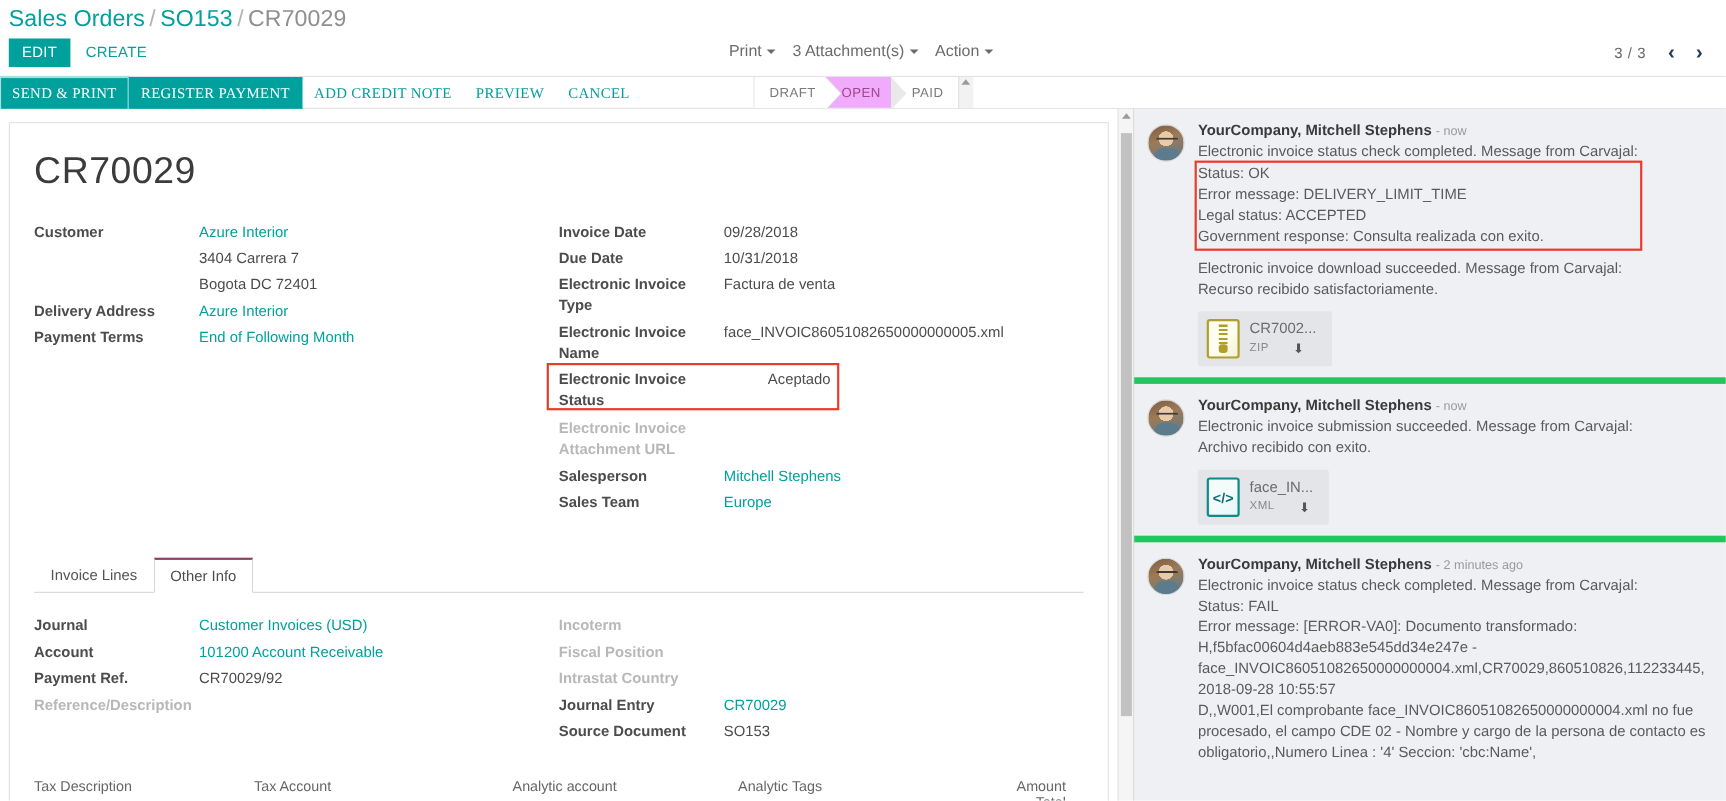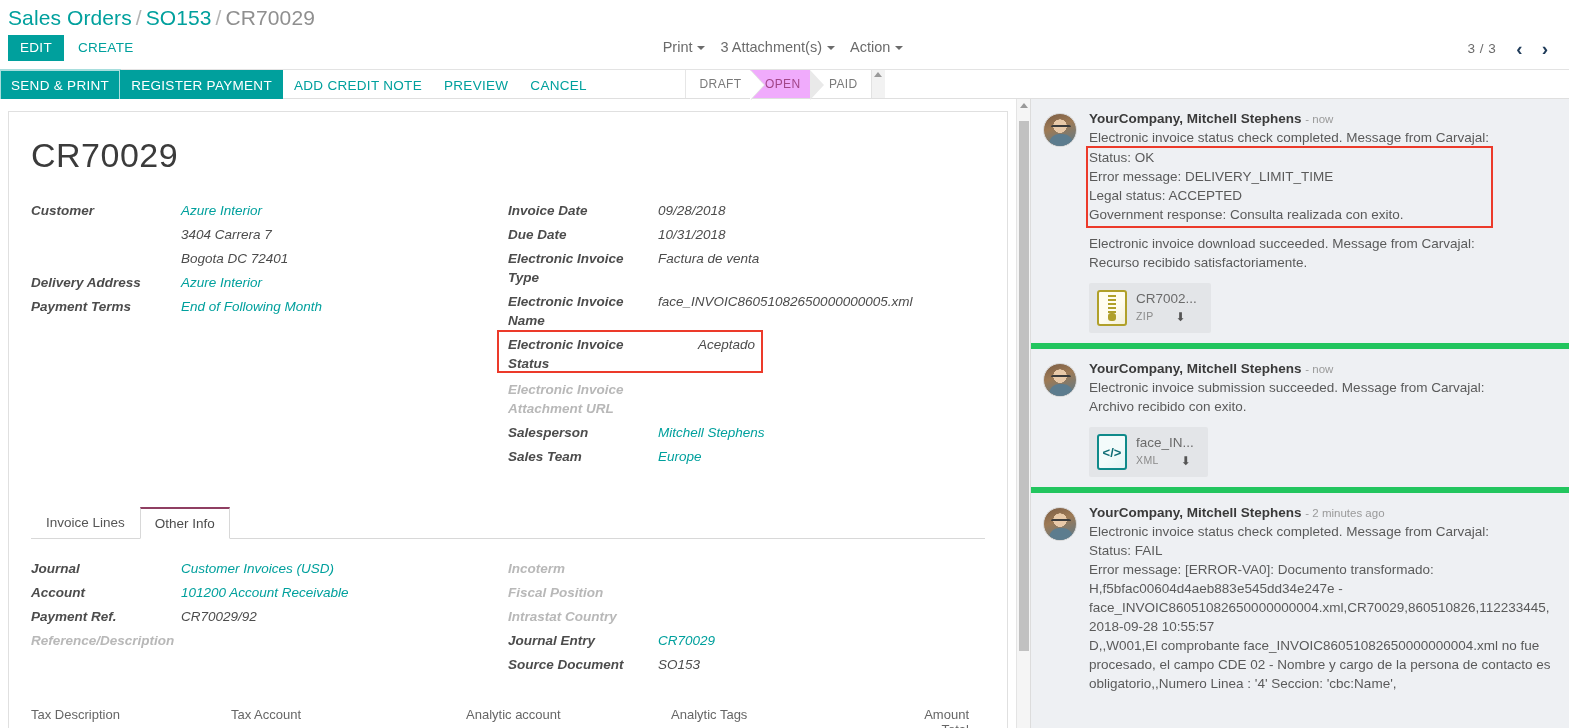--- a/index.html
+++ b/index.html
@@ -70,21 +70,21 @@
   }
 
   
   .statbar {
     display:flex; align-items:stretch;
     border-top:1px solid #e3e3e3; border-bottom:1px solid #dfdfdf;
     background:#fff; height:30px; position:relative;
   }
   .statbar-left { display:flex; align-items:stretch; flex:1; }
   .sb-btn {
-    border:none; font-family:Liberation Sans, sans-serif; font-size:13.5px; letter-spacing:.3px;
+    border:none; font-family:Liberation Serif, serif; font-size:13.5px; letter-spacing:.3px;
     padding: 0 11px; cursor:pointer; white-space:nowrap; height:30px;
   }
   .sb-btn.primary { background:#00a09d; color:#fff; }
   .sb-btn.focus { outline:2px solid #a8dedd; outline-offset:-1px; }
   .sb-btn.link { background:transparent; color:#00a09d; }
   .statusflow {
     display:flex; align-items:stretch; border-left:1px solid #e6e6e6;
     width: 186px; background:#fff;
   }
   .stage {
@@ -127,21 +127,21 @@
 
   .sheet {
     margin: 12px 8px 0 8px;
     border:1px solid #e0e0e0; background:#fff;
     padding: 14px 22px 0 22px;
     min-height: 600px;
   }
   .doc-title { font-size:34px; color:#3b3b3b; font-weight:300; margin: 10px 0 26px 0; letter-spacing:.5px; }
 
   .grp { display:flex; gap:0; }
-  .col { width:50%;font-style:italic; }
+  .col { width:50%; }
   .frow { display:flex; align-items:flex-start; margin-bottom: 5px; font-size:13.5px; line-height:19px; }
   .flabel { width:150px; min-width:150px; font-weight:bold; color:#4c4c4c; padding-right:8px; }
   .flabel.muted { color:#b8b8b8; font-weight:bold; }
   .fval { color:#4c4c4c; }
   .fval.link { color:#00a09d; cursor:pointer; }
 
   .hl-box { position:relative; }
   .redbox { position:absolute; border:2px solid #ec3a2a; pointer-events:none; }
 
   

